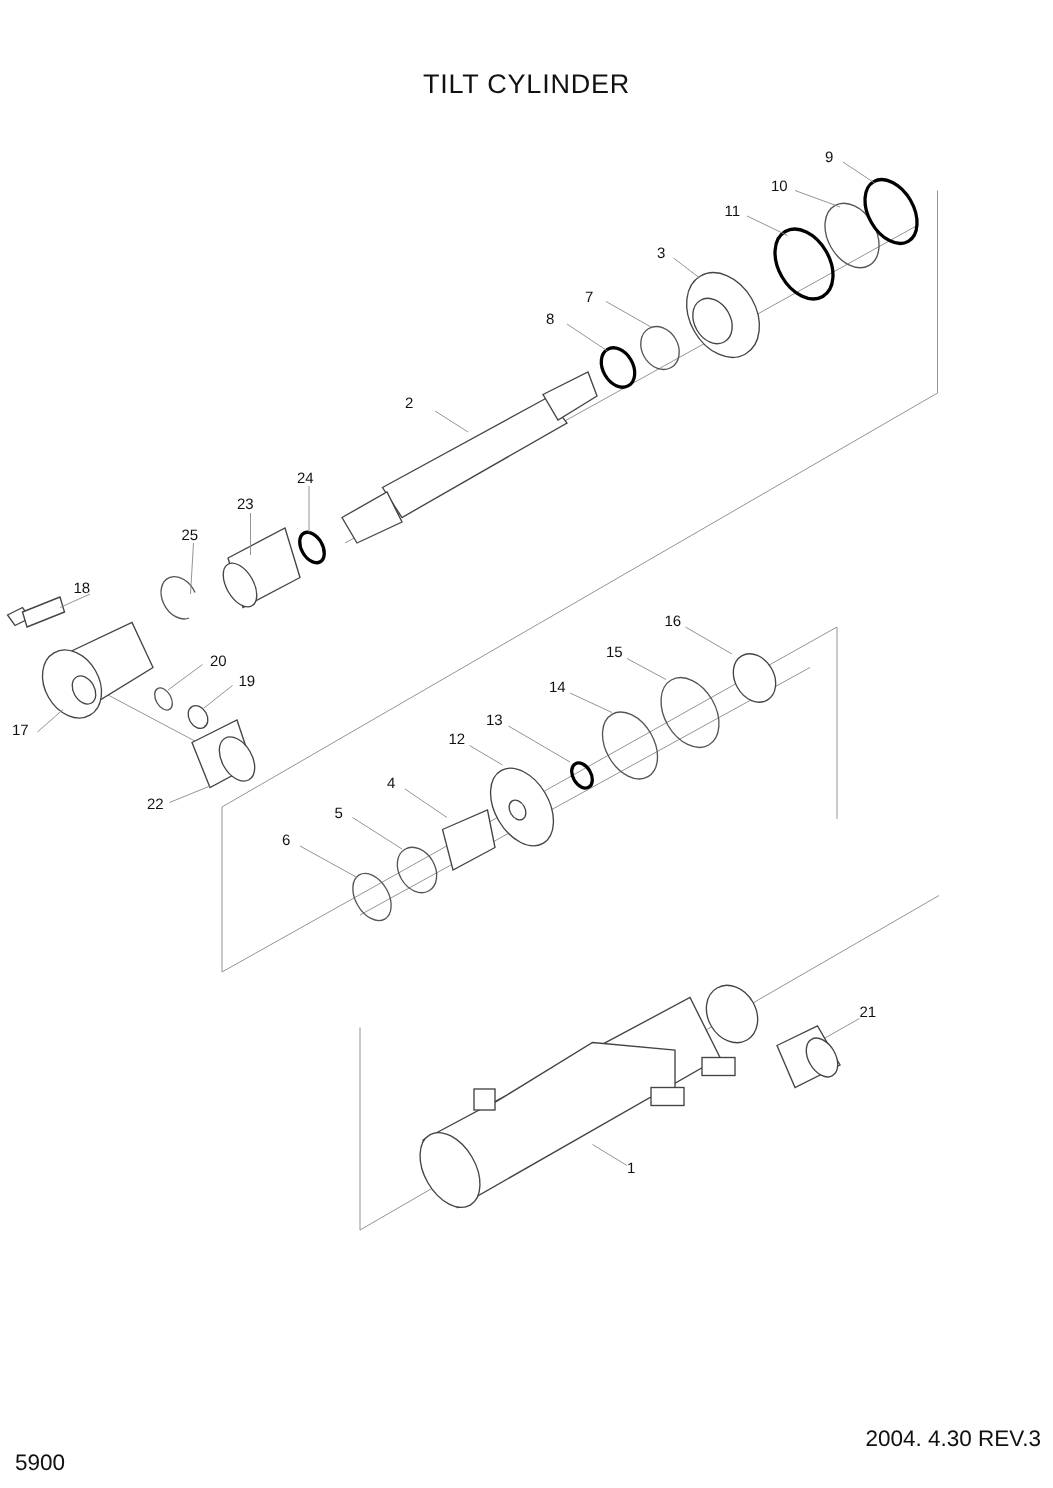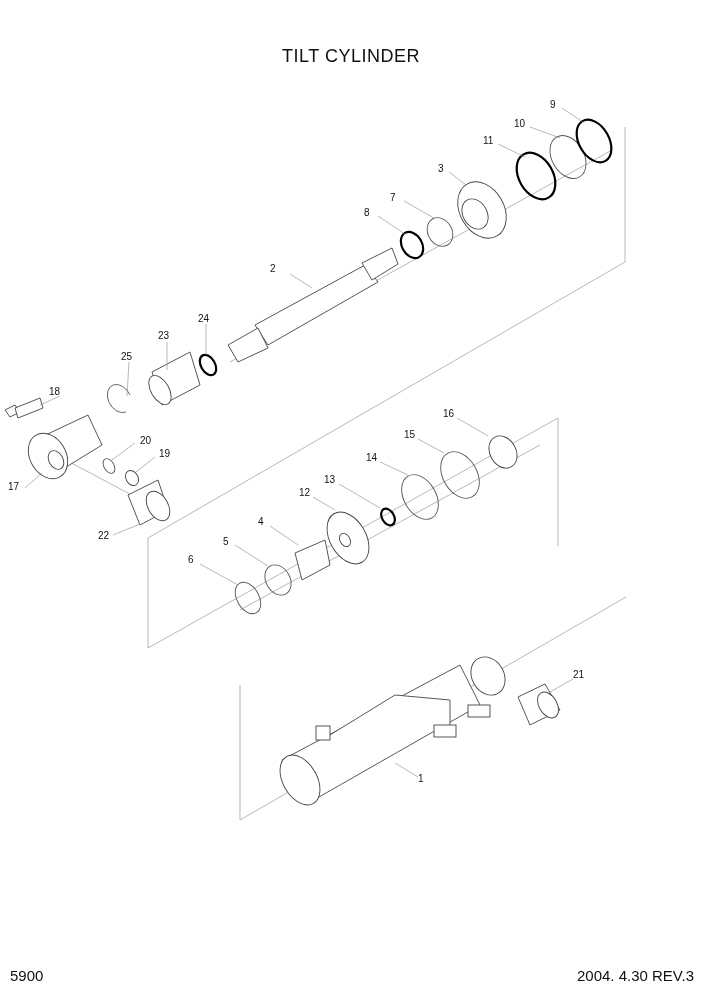--- a/index.html
+++ b/index.html
@@ -1,19 +1,19 @@
 <!DOCTYPE html>
 <html><head>
 <meta charset="utf-8">
 <style>
   html, body { margin: 0; padding: 0; background: #ffffff; }
   body { width: 702px; height: 992px; position: relative; overflow: hidden; font-family: "Liberation Sans", sans-serif; color: #111; }
   .title { position: absolute; top: 0; left: 0; width: 702px; text-align: center; font-size: 18px; letter-spacing: 0.5px; line-height: 22px; margin-top: 45px; }
   .footer-left { position: absolute; left: 10px; bottom: 8px; font-size: 15px; }
-  .footer-right { position: absolute; right: 8px; bottom: 8px; font-size: 15px; }
+  .footer-right { position: absolute; right: 8px; bottom: 24px; font-size: 15px; }
   svg.diagram { position: absolute; left: 0; top: 0; }
   .callout { font-family: "Liberation Sans", sans-serif; font-size: 10px; fill: #111; }
   .thin { stroke: #888; stroke-width: 0.6; fill: none; }
   .part { stroke: #444; stroke-width: 0.9; fill: #fff; }
   .oring { stroke: #000; stroke-width: 2.2; fill: none; }
   .ring { stroke: #555; stroke-width: 0.9; fill: none; }
 </style>
 </head>
 <body>
 

